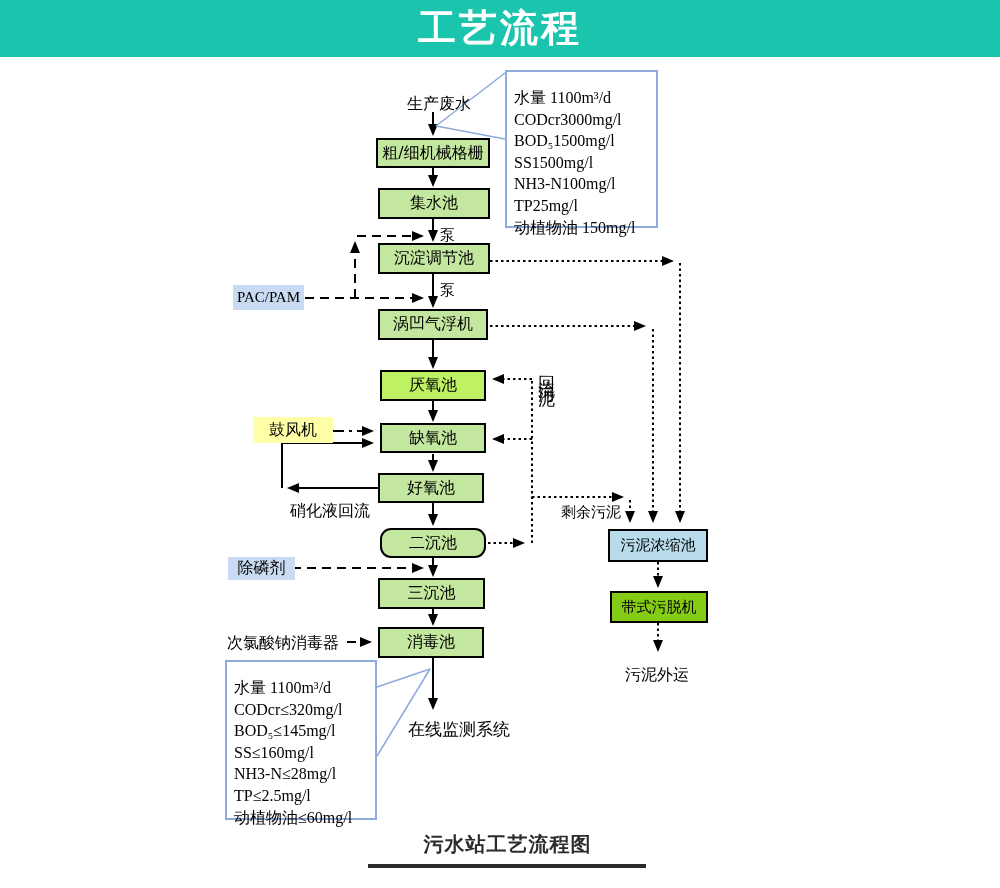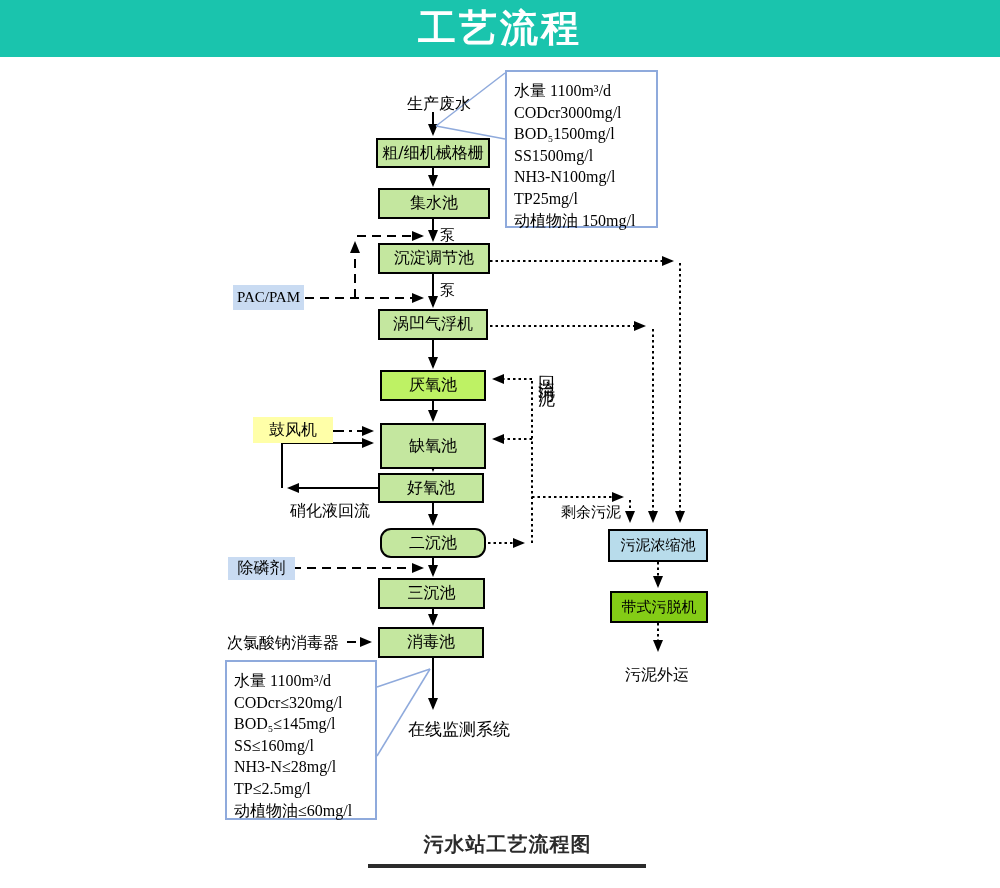--- a/index.html
+++ b/index.html
@@ -11,21 +11,21 @@
   svg.wires{position:absolute;left:0;top:0;z-index:1;}
   .pbox{position:absolute;z-index:2;border:2px solid #000;box-sizing:border-box;
         display:flex;align-items:center;justify-content:center;
         font-size:16px;color:#000;white-space:nowrap;}
   .chembox{position:absolute;z-index:2;display:flex;align-items:center;justify-content:center;
         font-size:15px;color:#000;white-space:nowrap;}
   .lbl{position:absolute;z-index:2;font-size:16px;color:#000;white-space:nowrap;}
   .vlbl{position:absolute;z-index:2;font-size:17px;color:#000;
         writing-mode:vertical-rl;text-orientation:upright;letter-spacing:5px;}
   .infobox{position:absolute;z-index:3;background:#fff;border:2px solid;
-        box-sizing:border-box;padding:8px 7px;
+        box-sizing:border-box;padding:15px 7px;
         font-family:"Liberation Serif","DejaVu Serif",serif;
         font-size:16px;line-height:21.6px;color:#000;white-space:nowrap;}
   .fig-title{position:absolute;z-index:2;text-align:center;font-weight:bold;
         font-size:20px;color:#2b2b2b;letter-spacing:1px;}
   .fig-underline{position:absolute;z-index:2;background:#2b2b2b;}
 </style>
 </head>
 <body>
 
 <div class="canvas">
@@ -118,21 +118,21 @@
   </div>
   <div class="pbox" style="left: 378px; top: 243px; width: 112px; height: 31px; background: rgb(196, 231, 159);">
     <span>沉淀调节池</span>
   </div>
   <div class="pbox" style="left: 378px; top: 309px; width: 110px; height: 31px; background: rgb(196, 231, 159);">
     <span>涡凹气浮机</span>
   </div>
   <div class="pbox" style="left: 380px; top: 370px; width: 106px; height: 31px; background: #bef264;">
     <span>厌氧池</span>
   </div>
-  <div class="pbox" style="left: 380px; top: 423px; width: 106px; height: 46px; background: rgb(196, 231, 159);">
+  <div class="pbox" style="left: 380px; top: 423px; width: 106px; height: 30px; background: rgb(196, 231, 159);">
     <span>缺氧池</span>
   </div>
   <div class="pbox" style="left: 378px; top: 473px; width: 106px; height: 30px; background: rgb(196, 231, 159);">
     <span>好氧池</span>
   </div>
   <div class="pbox" style="left: 380px; top: 528px; width: 106px; height: 30px; background: rgb(196, 231, 159); border-radius: 11px;">
     <span>二沉池</span>
   </div>
   <div class="pbox" style="left: 378px; top: 578px; width: 107px; height: 31px; background: rgb(196, 231, 159);">
     <span>三沉池</span>

